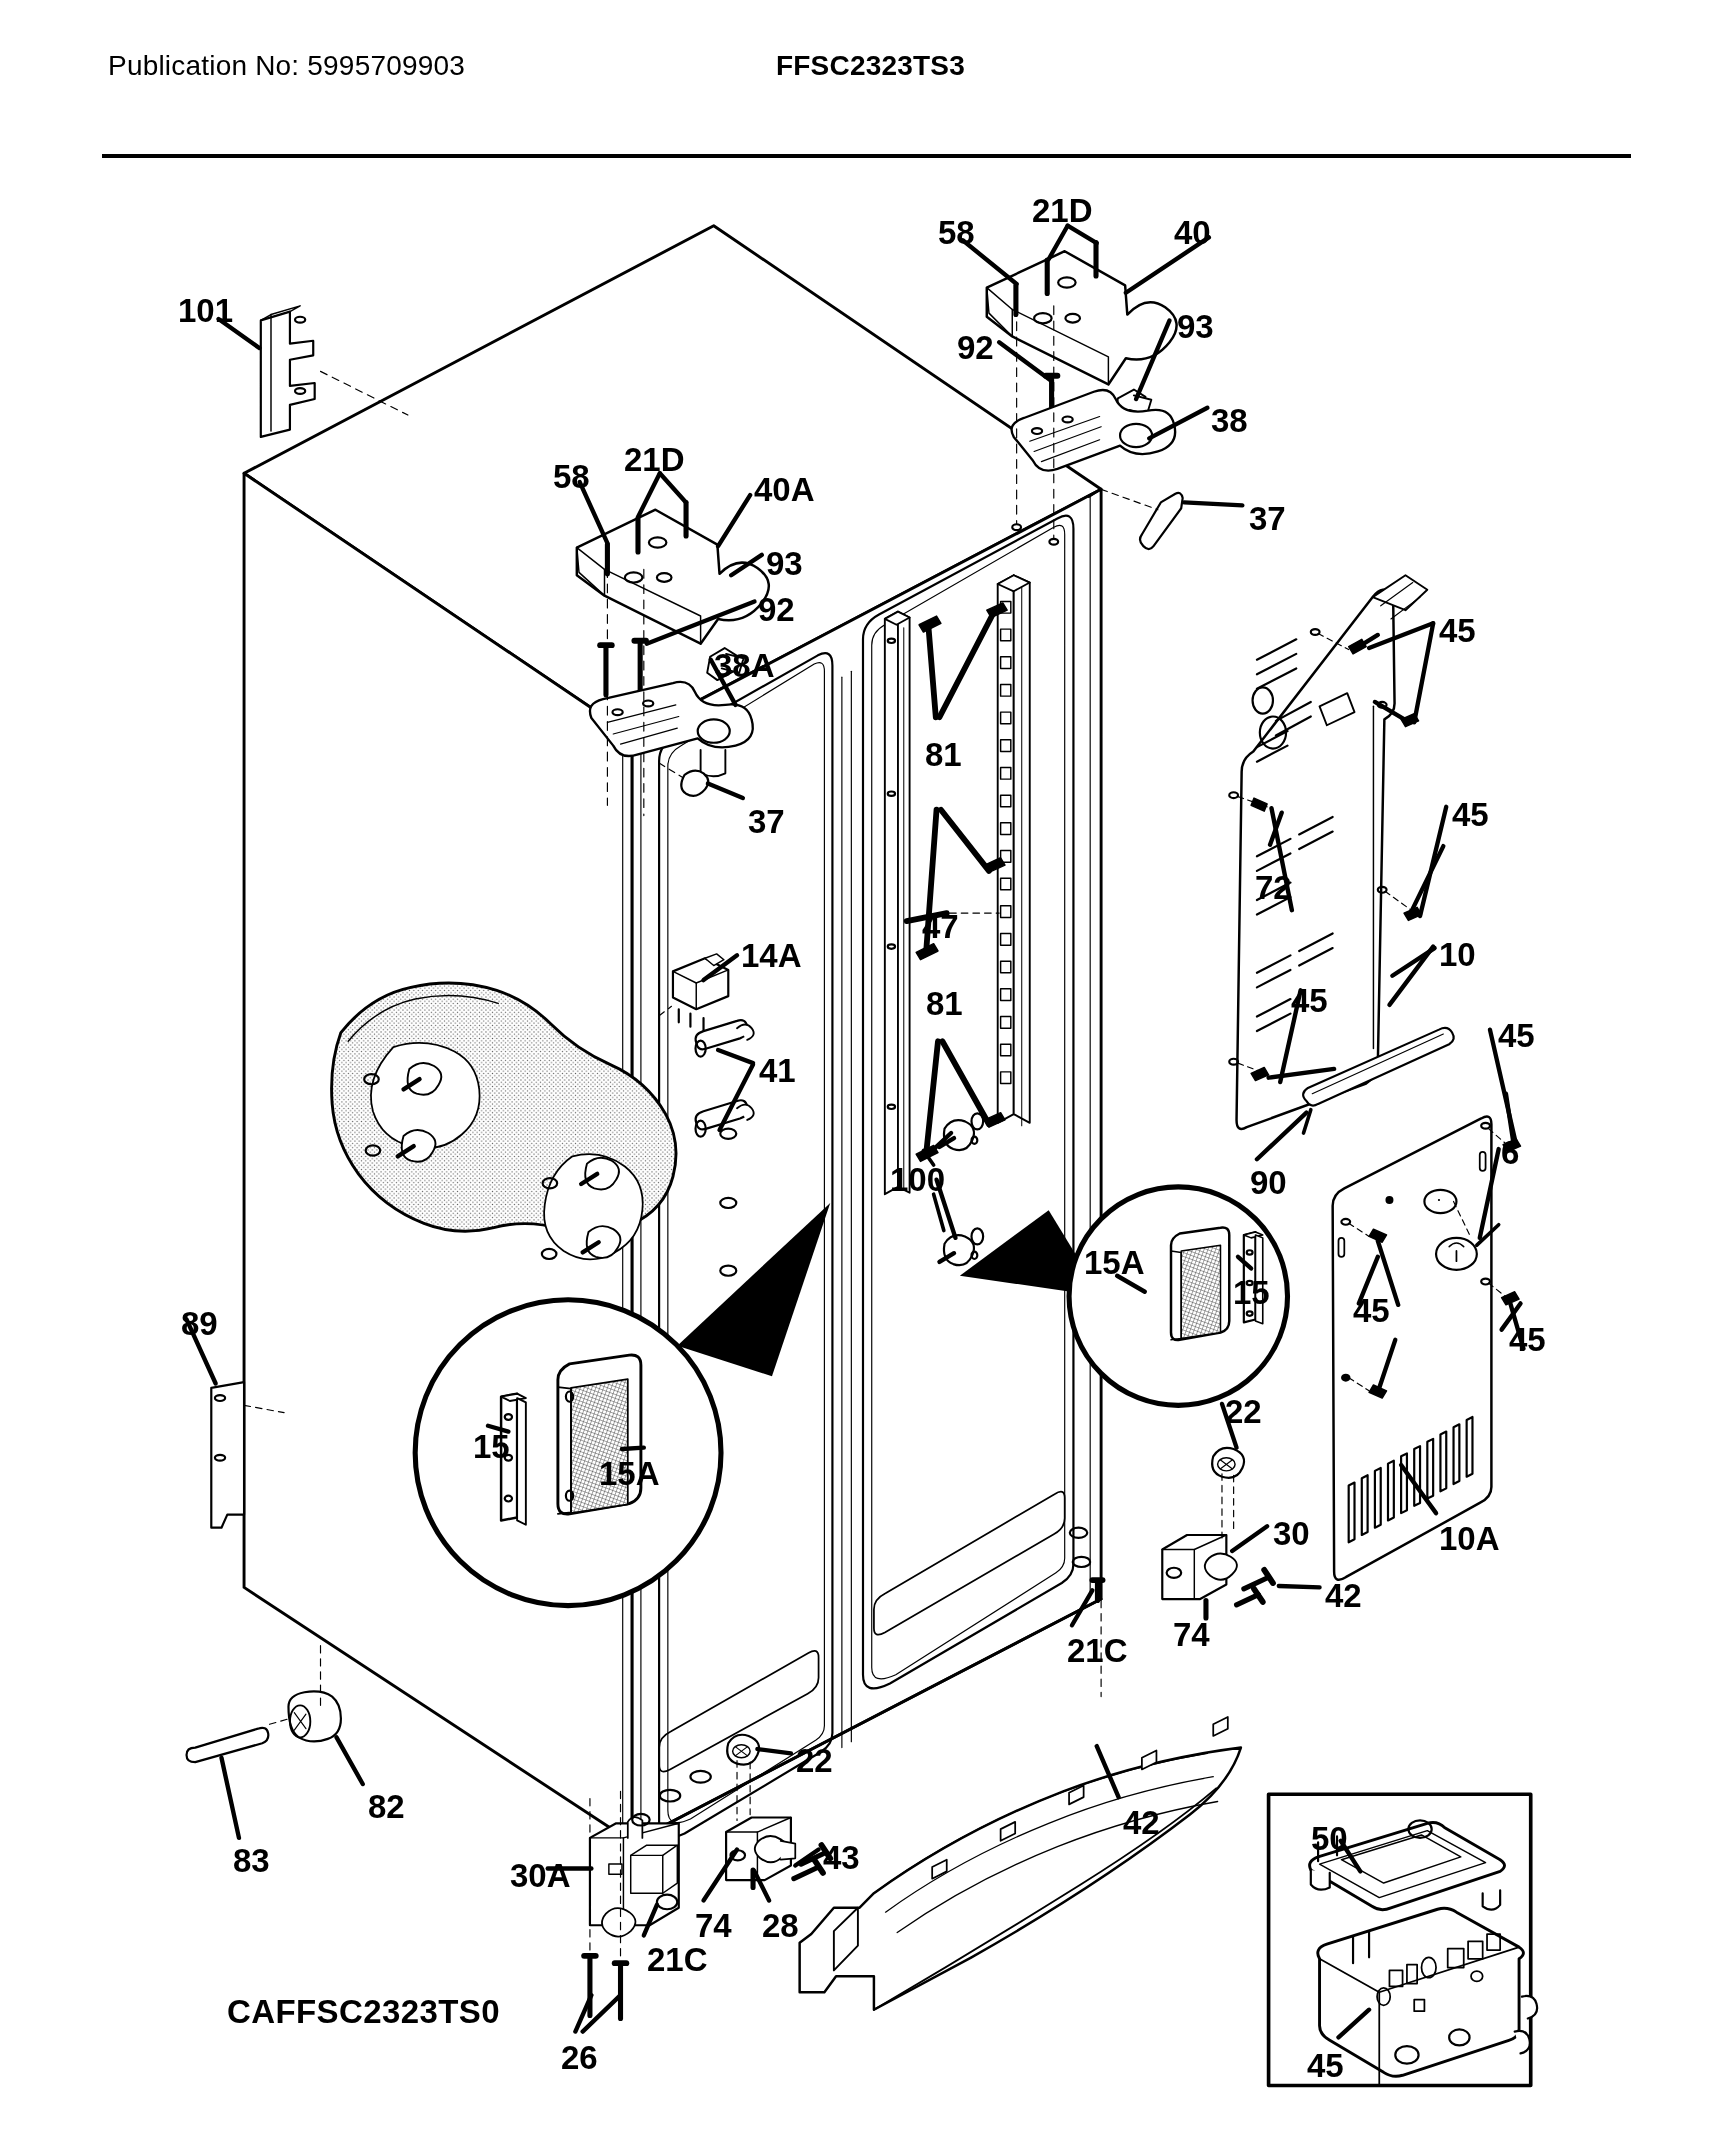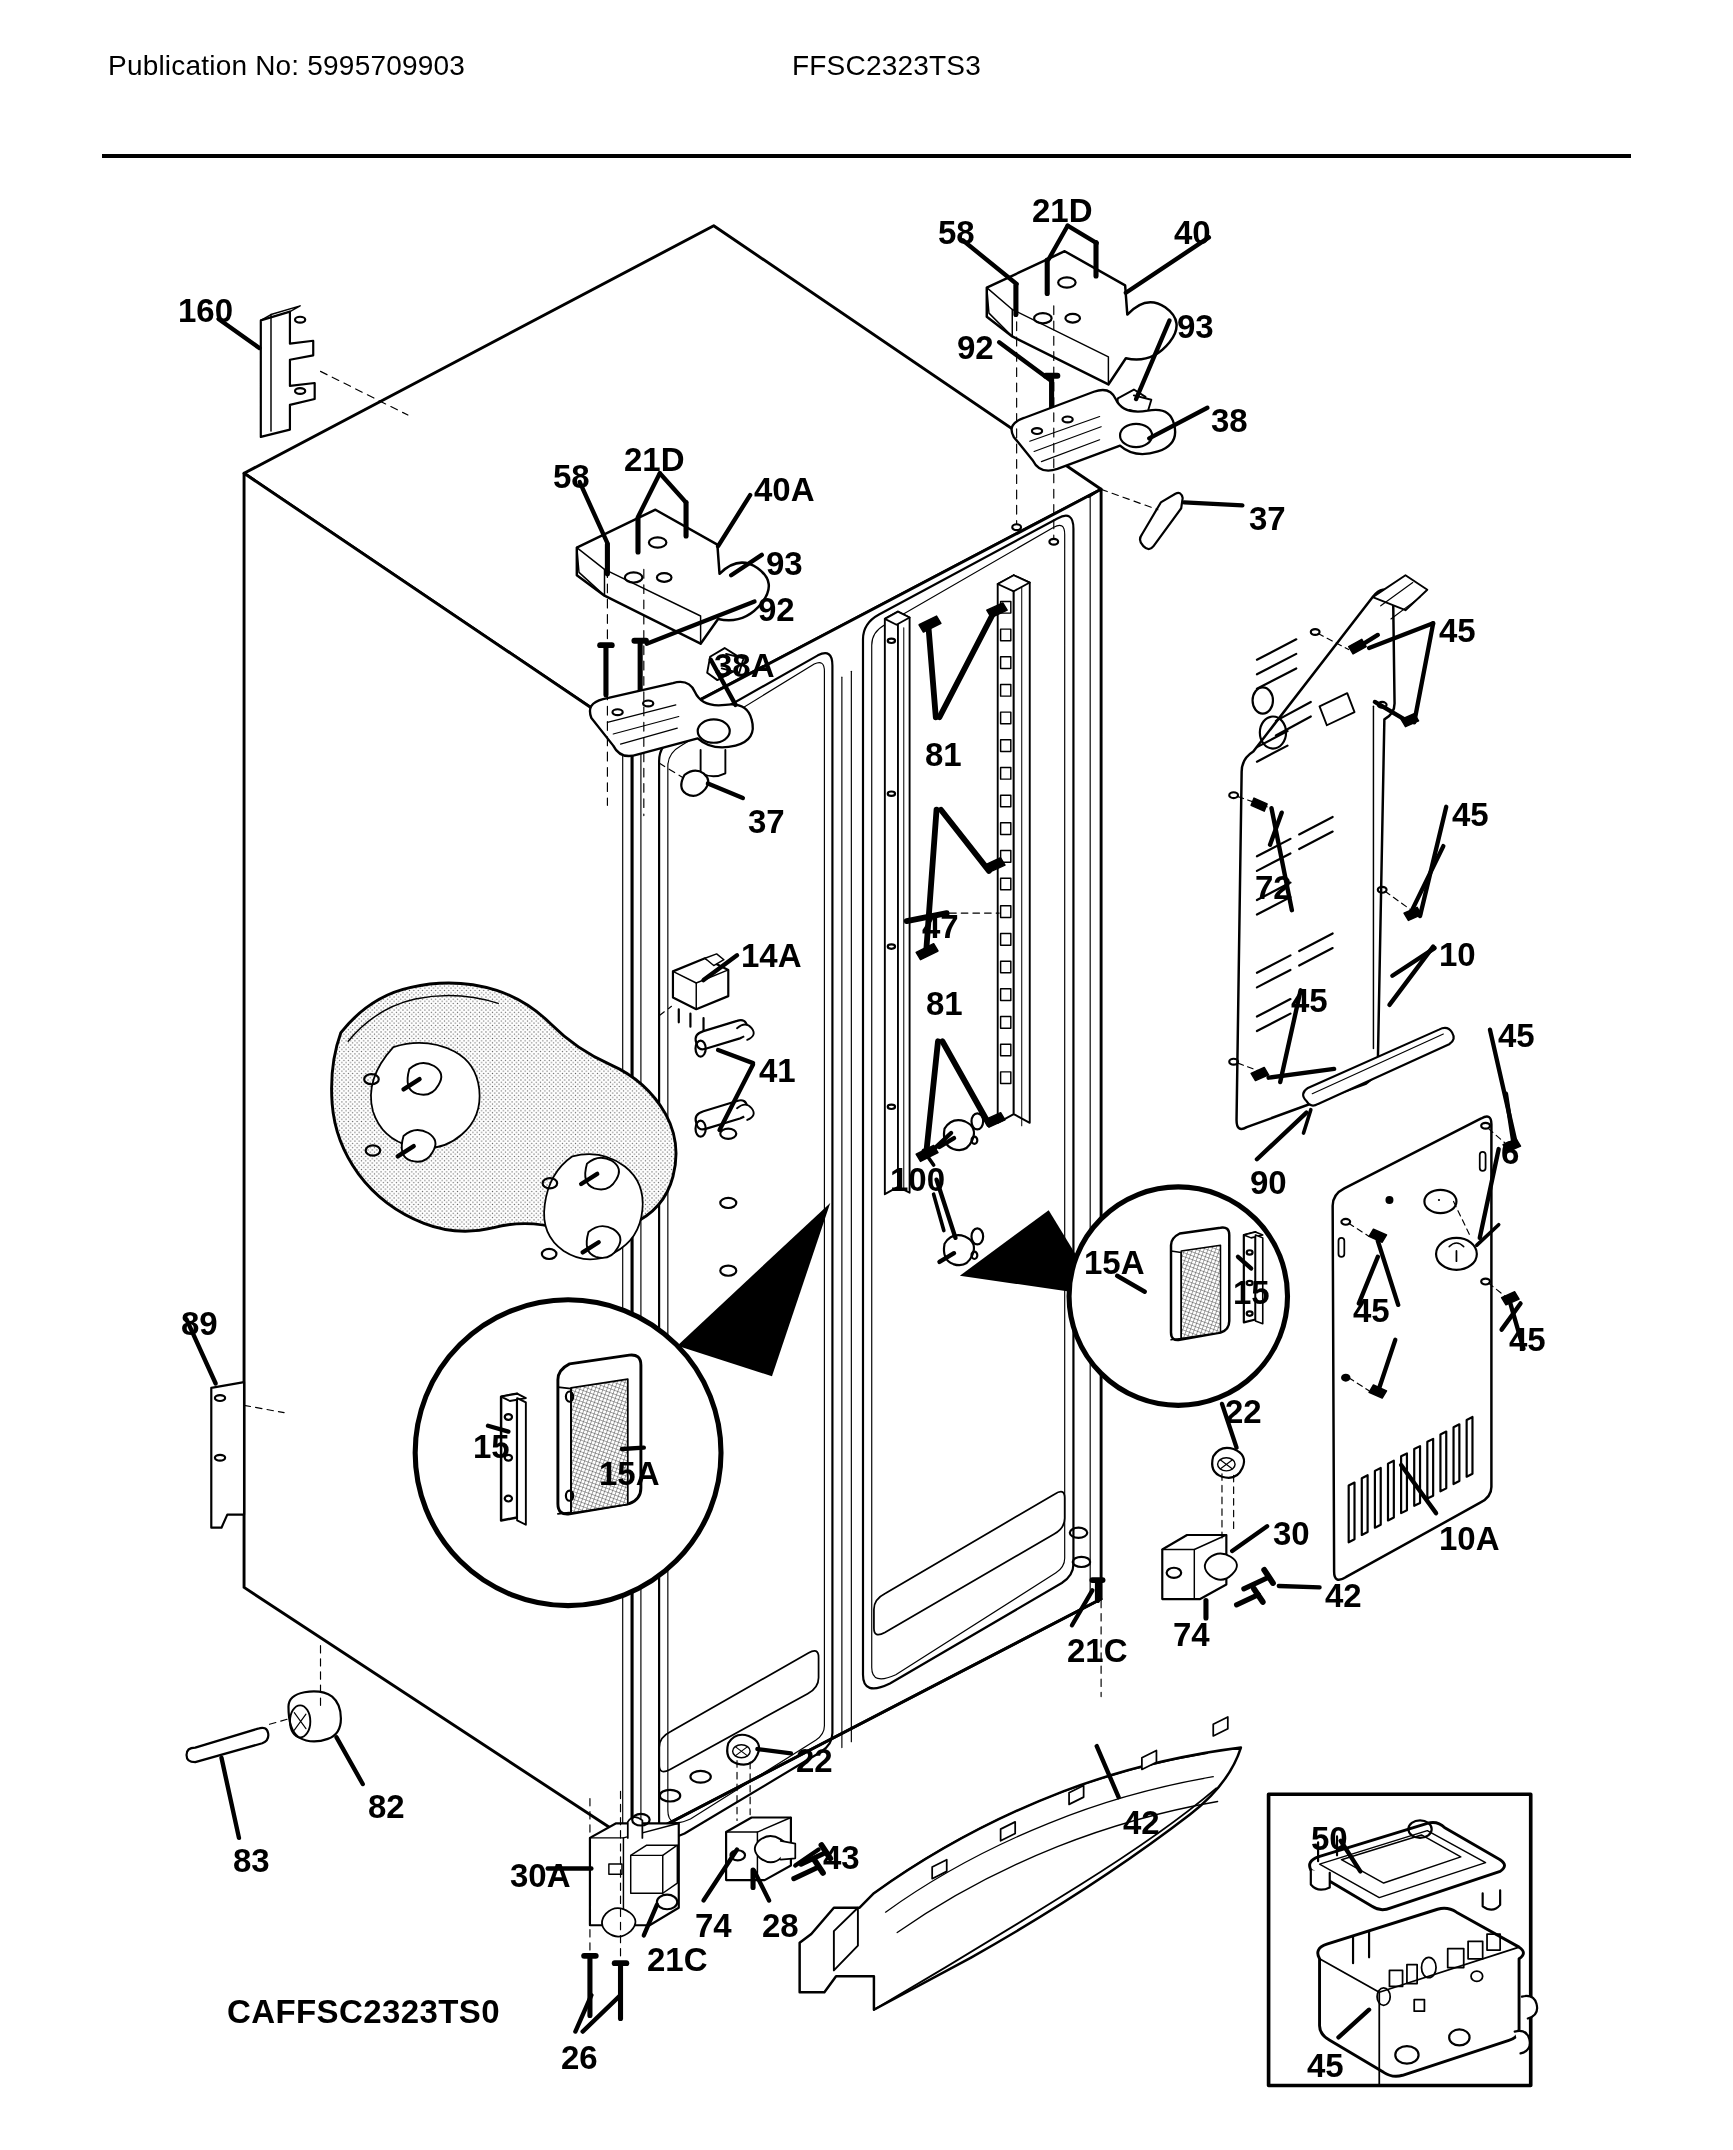--- a/index.html
+++ b/index.html
@@ -5,21 +5,21 @@
   html,body{margin:0;padding:0;background:#ffffff;}
   body{
     width:1734px;height:2151px;position:relative;overflow:hidden;
     font-family:"Liberation Sans", sans-serif;
     color:#000;
   }
   #page{position:absolute;left:0;top:0;width:1734px;height:1624px;}
 
   
   .hdr-pub{position:absolute;left:108px;top:50px;font-size:28px;font-weight:400;letter-spacing:0.2px;}
-  .hdr-model{position:absolute;left:792px;top:50px;font-size:28px;font-weight:400;letter-spacing:0.2px;}
+  .hdr-model{position:absolute;left:776px;top:50px;font-size:28px;font-weight:700;letter-spacing:0.2px;}
   .hdr-title{position:absolute;left:0;top:116px;width:1734px;text-align:center;font-size:32px;font-weight:bold;letter-spacing:0.7px;}
   .hdr-rule{position:absolute;left:102px;top:154px;width:1529px;height:3.6px;background:#000;}
 
   
   .foot-model{position:absolute;left:227px;top:1993px;font-size:33px;font-weight:bold;letter-spacing:0.4px;}
 
   
   .cal{position:absolute;font-size:33px;font-weight:bold;line-height:1;letter-spacing:0px;white-space:nowrap;}
 
   
@@ -632,21 +632,21 @@
 
         <path d="M1472 2232 L1500 2184"></path>
         <path d="M790 2790 L812 2740"></path>
         <path d="M800 2790 L852 2740"></path>
 
       </g>
 
     </g>
   </svg>
 
-  <div class="cal" style="left:178px;top:294px">160</div>
+  <div class="cal" style="left:178px;top:294px">101</div>
   <div class="cal" style="left:938px;top:216px">58</div>
   <div class="cal" style="left:1032px;top:194px">21D</div>
   <div class="cal" style="left:1174px;top:216px">40</div>
   <div class="cal" style="left:957px;top:331px">92</div>
   <div class="cal" style="left:1177px;top:310px">93</div>
   <div class="cal" style="left:1211px;top:404px">38</div>
 
   <div class="cal" style="left:553px;top:460px">58</div>
   <div class="cal" style="left:624px;top:443px">21D</div>
   <div class="cal" style="left:754px;top:473px">40A</div>

